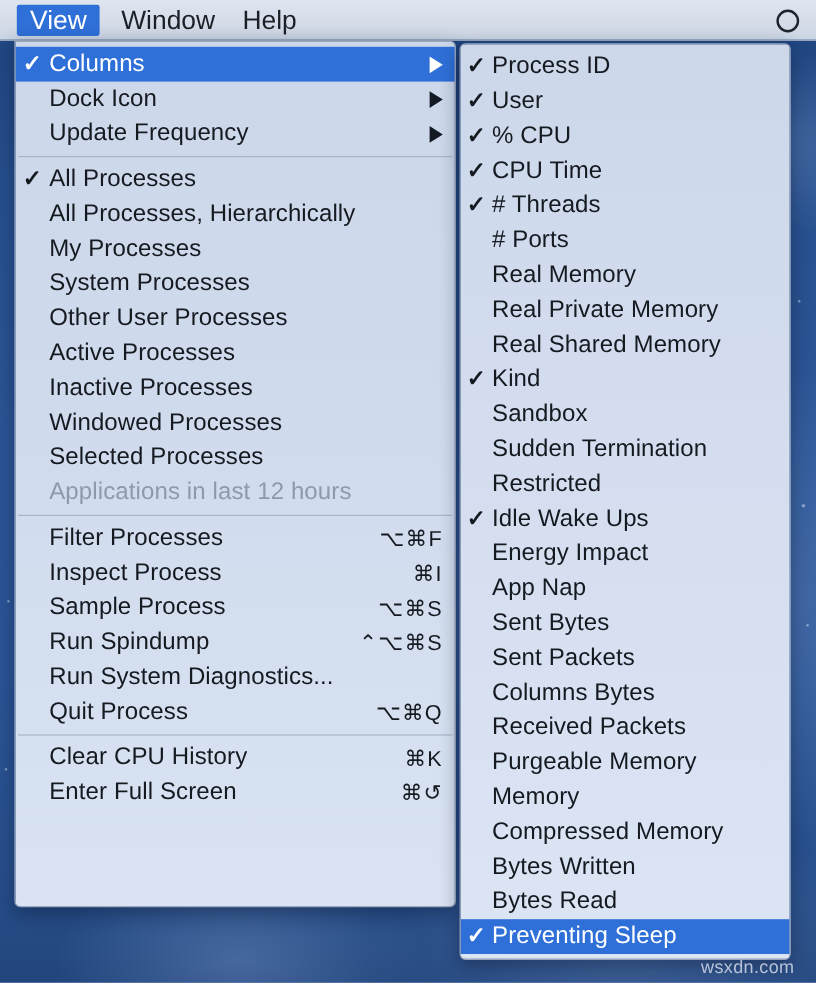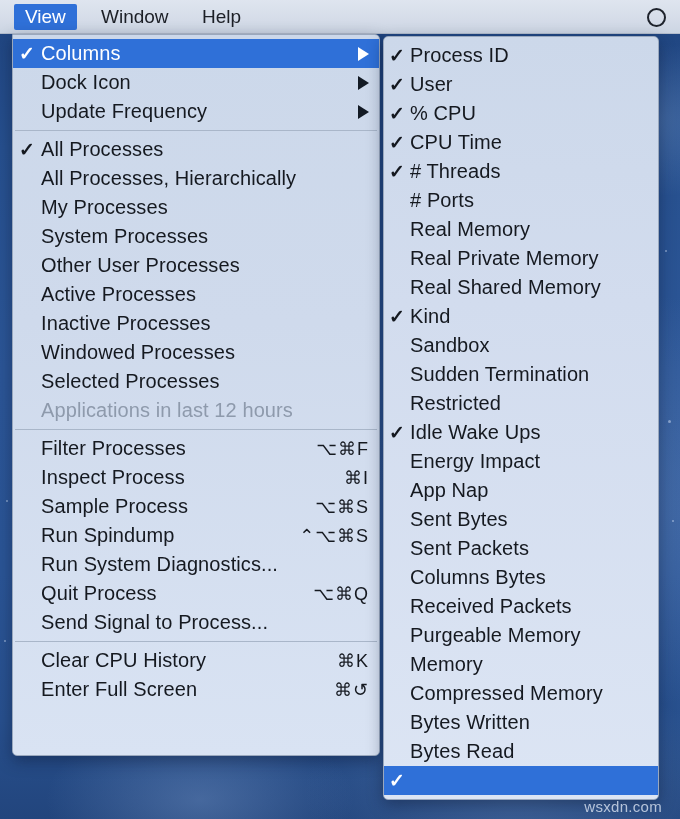--- a/index.html
+++ b/index.html
@@ -44,21 +44,21 @@
     background: linear-gradient(180deg, #dfe5ef 0%, #d6dde9 55%, #ccd5e3 100%);
     border-bottom: 1px solid #b3bdcd;
     box-sizing: border-box;
   }
   .mb-item {
     position: absolute;
     top: 4px;
     height: 26px;
     line-height: 26px;
     padding: 0 11px;
-    font-size: 19px;
+    font-size: 22px;
     color: #1c1f26;
     white-space: nowrap;
     border-radius: 2px;
   }
   .mb-item.active {
     background: #2f70d8;
     color: #ffffff;
   }
   .mb-right-icon {
     position: absolute;
@@ -278,24 +278,20 @@
         </div>
         <div class="mrow">
           <span class="mcheck"></span>
           <span class="mlabel">Run System Diagnostics...</span>
         </div>
         <div class="mrow">
           <span class="mcheck"></span>
           <span class="mlabel">Quit Process</span>
           <span class="mshort">⌥⌘Q</span>
         </div>
-        <div class="mrow">
-          <span class="mcheck"></span>
-          <span class="mlabel">Send Signal to Process...</span>
-        </div>
         <div class="msep"></div>
         <div class="mrow">
           <span class="mcheck"></span>
           <span class="mlabel">Clear CPU History</span>
           <span class="mshort">⌘K</span>
         </div>
         <div class="mrow">
           <span class="mcheck"></span>
           <span class="mlabel">Enter Full Screen</span>
           <span class="mshort">⌘↺</span>
@@ -400,18 +396,19 @@
         <div class="mrow">
           <span class="mcheck"></span>
           <span class="mlabel">Bytes Written</span>
         </div>
         <div class="mrow">
           <span class="mcheck"></span>
           <span class="mlabel">Bytes Read</span>
         </div>
         <div class="mrow selected">
           <span class="mcheck">✓</span>
+          <span class="mlabel">Preventing Sleep</span>
         </div>
       </div>
   </div>
 
   <div class="watermark">wsxdn.com</div>
 </div>
 
 </body></html>

